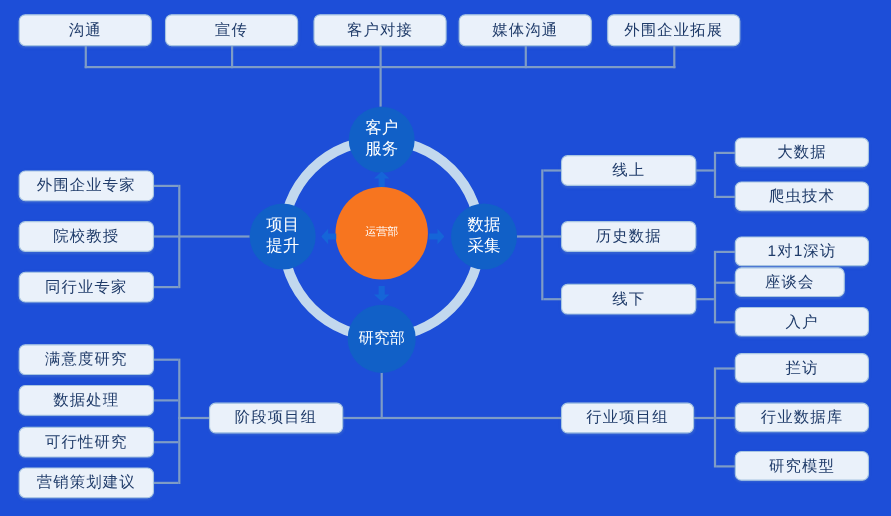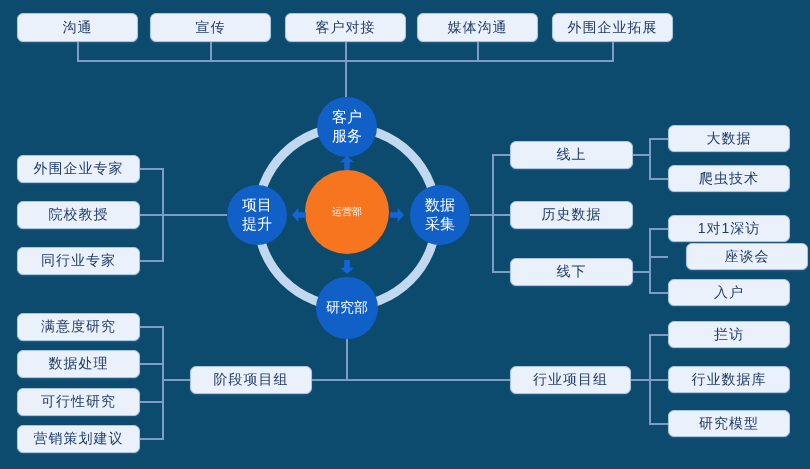--- a/index.html
+++ b/index.html
@@ -7,21 +7,21 @@
     --blue:#1160C7;
     --ring:#C2D8EE;
     --line:#7E9CC6;
     --box-fill:#EAF1FA;
     --box-border:#A8C6E2;
     --navy:#1F3B69;
     --arrow:#1565D8;
   }
   html,body{margin:0;padding:0;background:#fff;}
   .stage{
-    position:relative;width:810px;height:469px;background:#0c4a6e;overflow:hidden;
+    position:relative;width:810px;height:469px;background:#1d4ed8;overflow:hidden;
     font-family:"Liberation Sans","DejaVu Sans",sans-serif;
   }
   .ln{position:absolute;background:var(--line);}
   .nbox{
     position:absolute;display:flex;align-items:center;justify-content:center;
     background:var(--box-fill);border:1px solid var(--box-border);border-radius:6px;
     color:var(--navy);font-size:14px;letter-spacing:1px;
     box-shadow:0 1px 2px rgba(120,150,190,.25);
     box-sizing:border-box;white-space:nowrap;
   }
@@ -132,21 +132,21 @@
   <div class="nbox" style="left:17px;top:247px;width:123px;height:28px;">同行业专家</div>
 
   <div class="nbox" style="left:510px;top:141px;width:123px;height:28px;">线上</div>
   <div class="nbox" style="left:510px;top:201px;width:123px;height:28px;">历史数据</div>
   <div class="nbox" style="left:510px;top:258px;width:123px;height:28px;">线下</div>
 
   <div class="nbox" style="left:668px;top:165px;width:122px;height:27px;">爬虫技术</div>
   <div class="nbox" style="left:668px;top:125px;width:122px;height:27px;">大数据</div>
 
   <div class="nbox" style="left:668px;top:215px;width:122px;height:27px;">1对1深访</div>
-  <div class="nbox" style="left:686px;top:243px;width:122px;height:27px;">座谈会</div>
+  <div class="nbox" style="left:668px;top:243px;width:100px;height:27px;">座谈会</div>
   <div class="nbox" style="left:668px;top:279px;width:122px;height:27px;">入户</div>
 
   <div class="nbox" style="left:17px;top:313px;width:123px;height:28px;">满意度研究</div>
   <div class="nbox" style="left:17px;top:350px;width:123px;height:28px;">数据处理</div>
   <div class="nbox" style="left:17px;top:388px;width:123px;height:28px;">可行性研究</div>
   <div class="nbox" style="left:17px;top:425px;width:123px;height:28px;">营销策划建议</div>
 
   <div class="nbox" style="left:190px;top:366px;width:122px;height:28px;">阶段项目组</div>
   <div class="nbox" style="left:510px;top:366px;width:121px;height:28px;">行业项目组</div>
 

